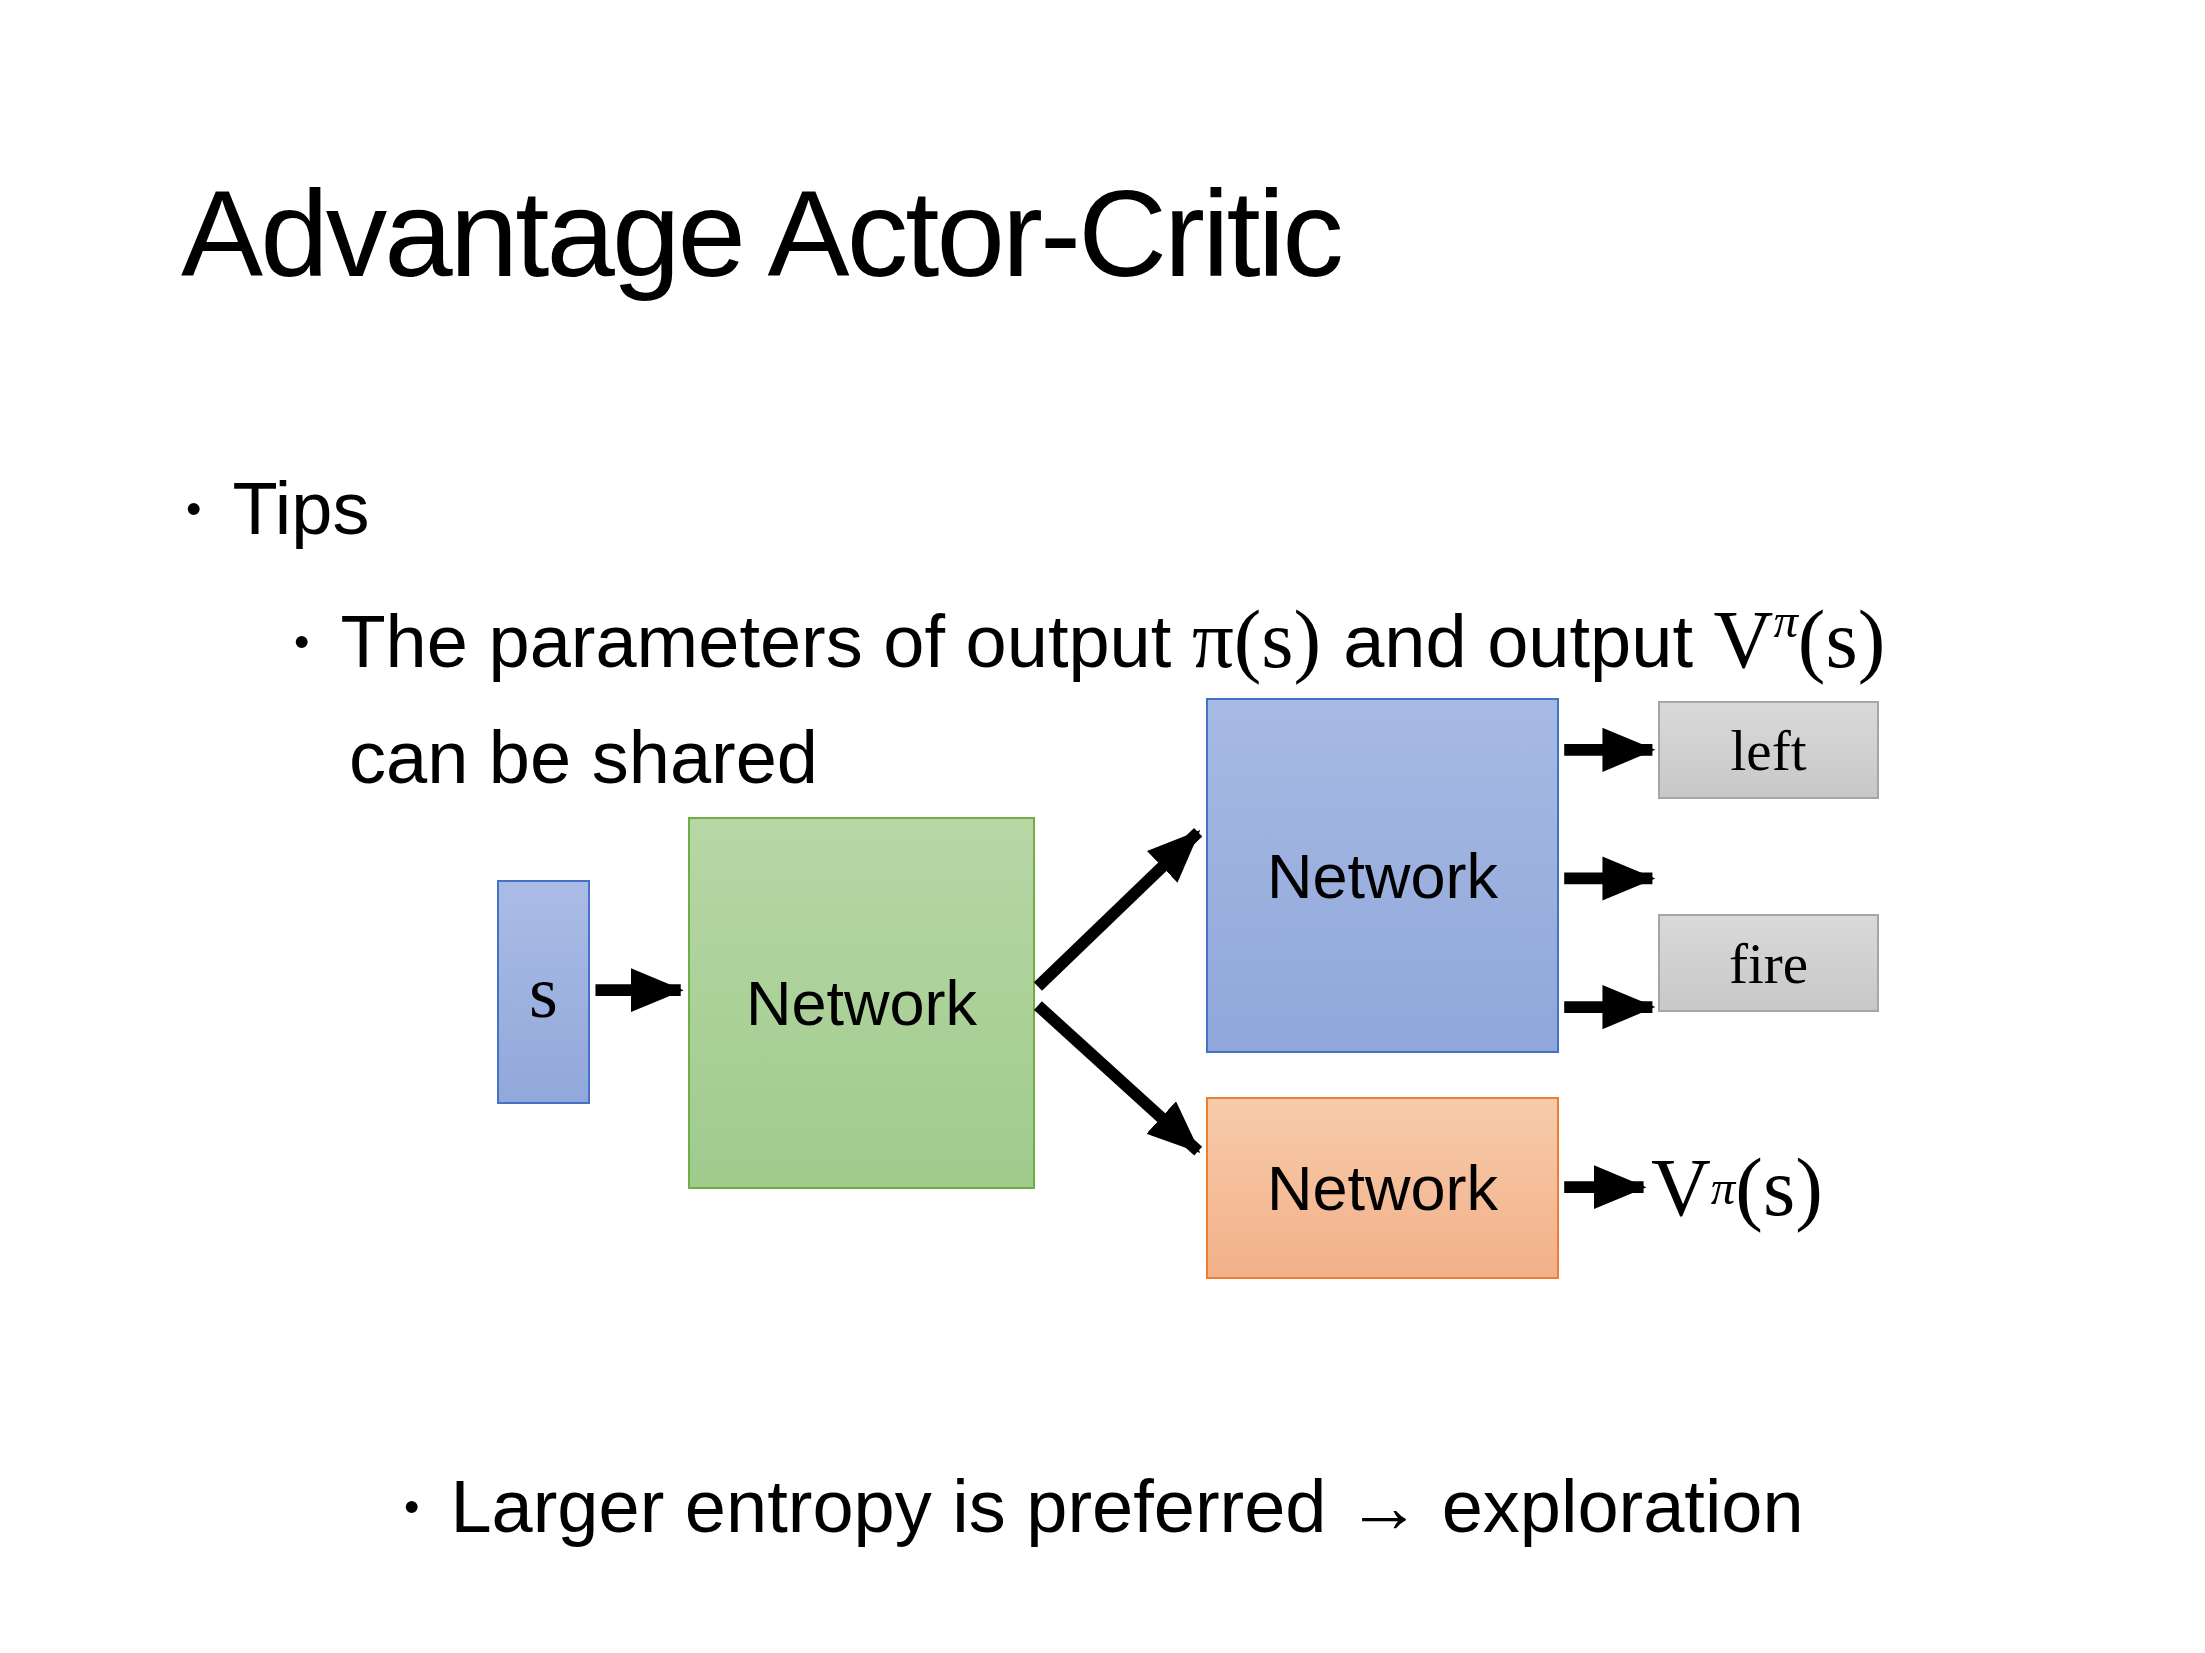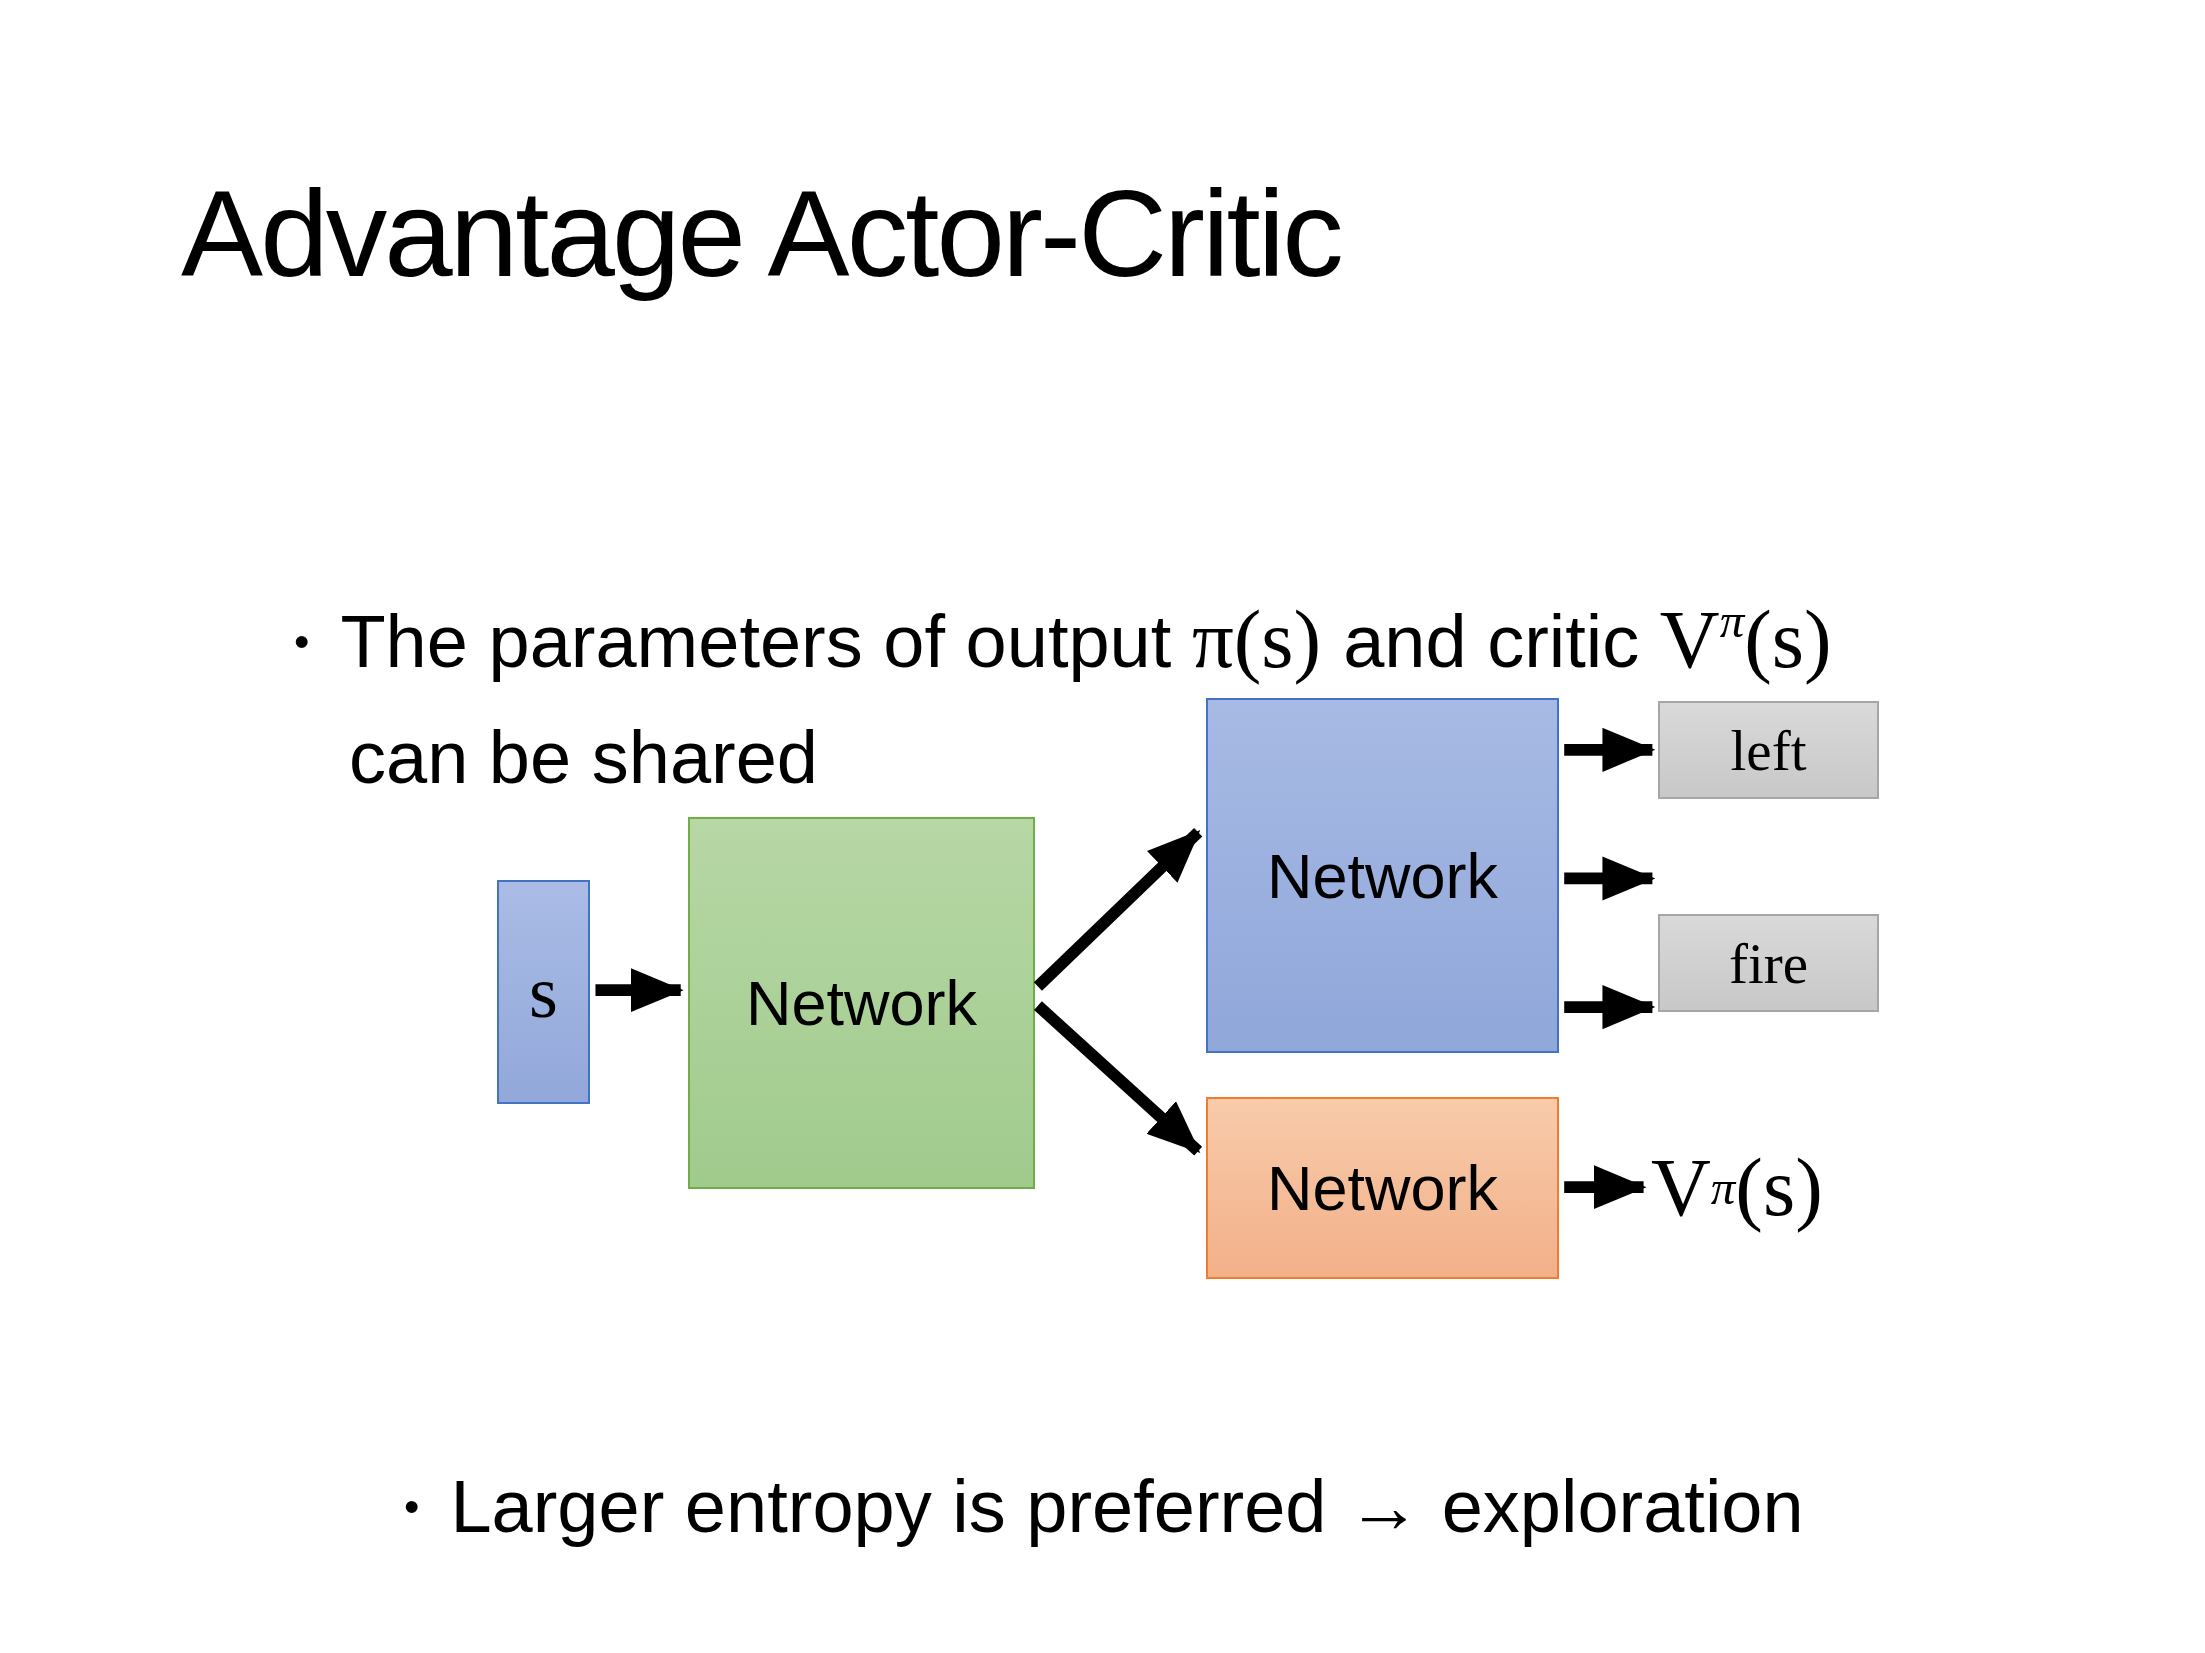--- a/index.html
+++ b/index.html
@@ -65,23 +65,26 @@
   
   .arrows{position:absolute;left:0;top:0;pointer-events:none;}
 </style>
 </head>
 <body>
 
 <div class="slide">
 
   <div class="title">Advantage Actor-Critic</div>
 
+  <div class="row" style="left:180px;top:463px;">
+    <span class="bullet">•</span><span>Tips</span>
+  </div>
 
   <div class="row" style="left:288px;top:588px;">
-    <span class="bullet">•</span><span>The parameters of output </span><span class="math">π(s)</span><span class="gap">and critic </span><span class="math">V</span><span class="sup">π</span><span class="math">(s)</span>
+    <span class="bullet">•</span><span>The parameters of output </span><span class="math">π(s)</span><span class="gap">and output </span><span class="math">V</span><span class="sup">π</span><span class="math">(s)</span>
   </div>
 
   <div class="row" style="left:343px;top:712px;">
     <span>can be shared</span>
   </div>
 
   <div class="box state-box">
     <span class="math">s</span>
   </div>
 

